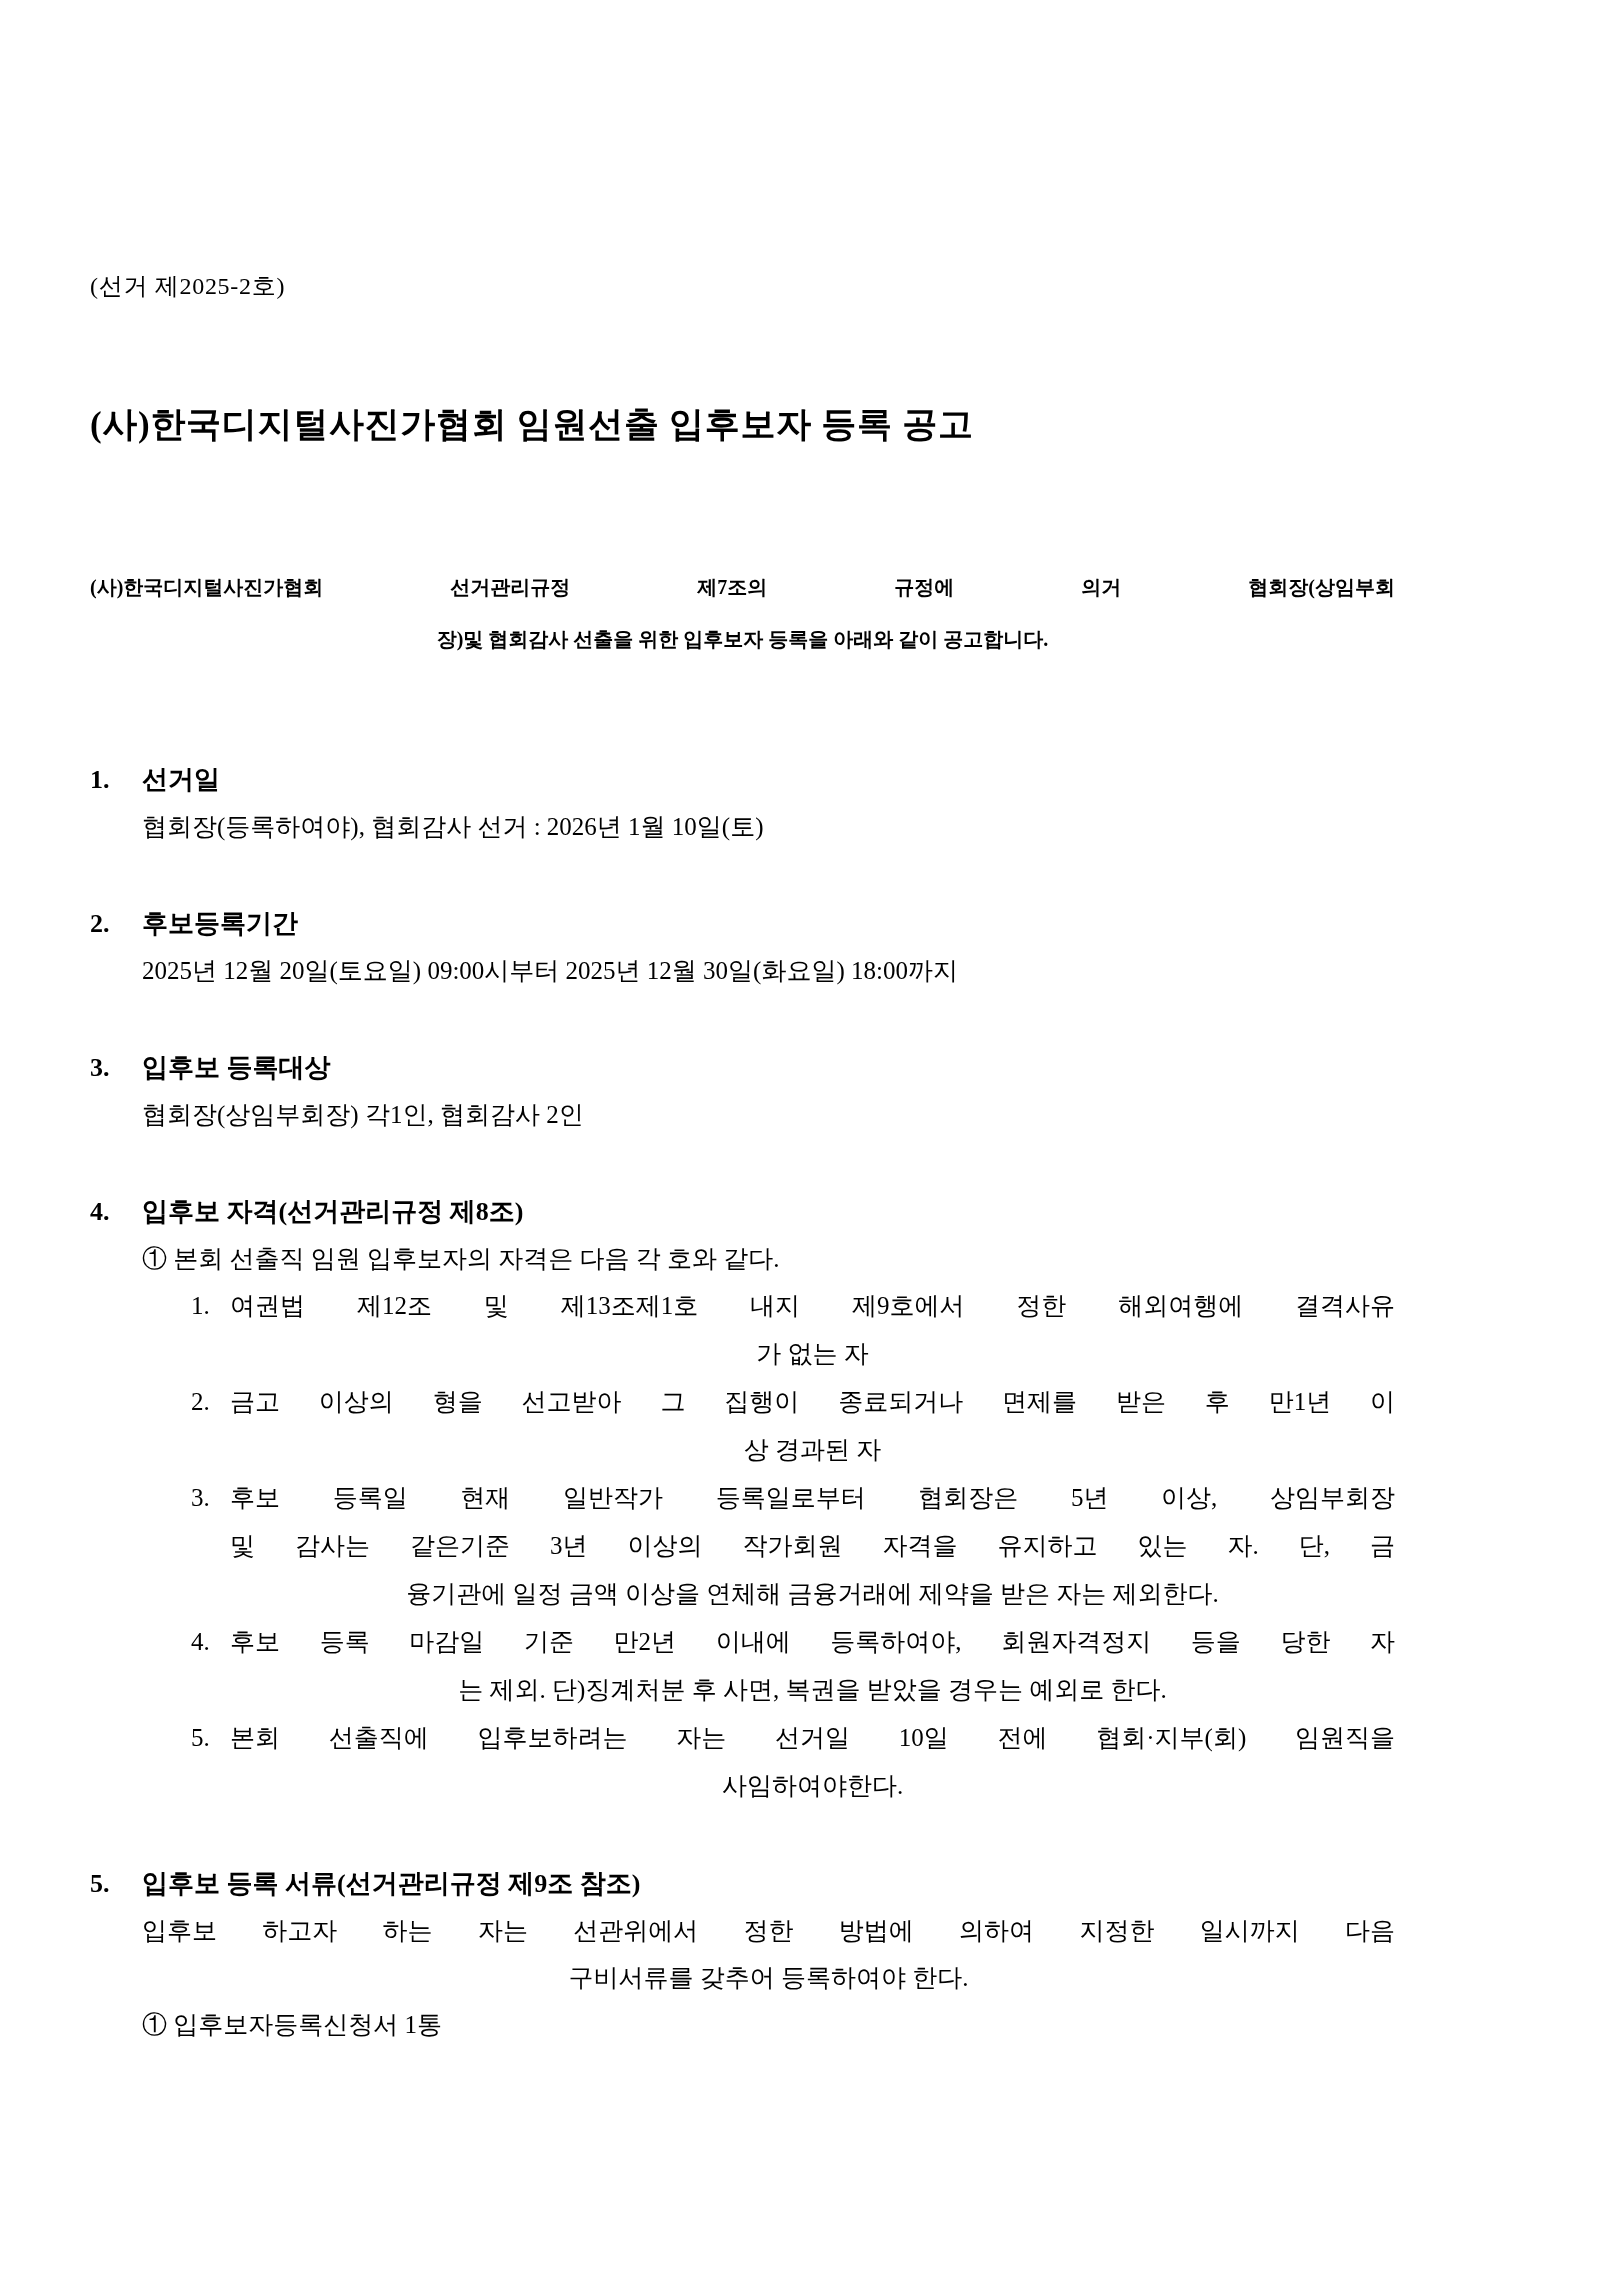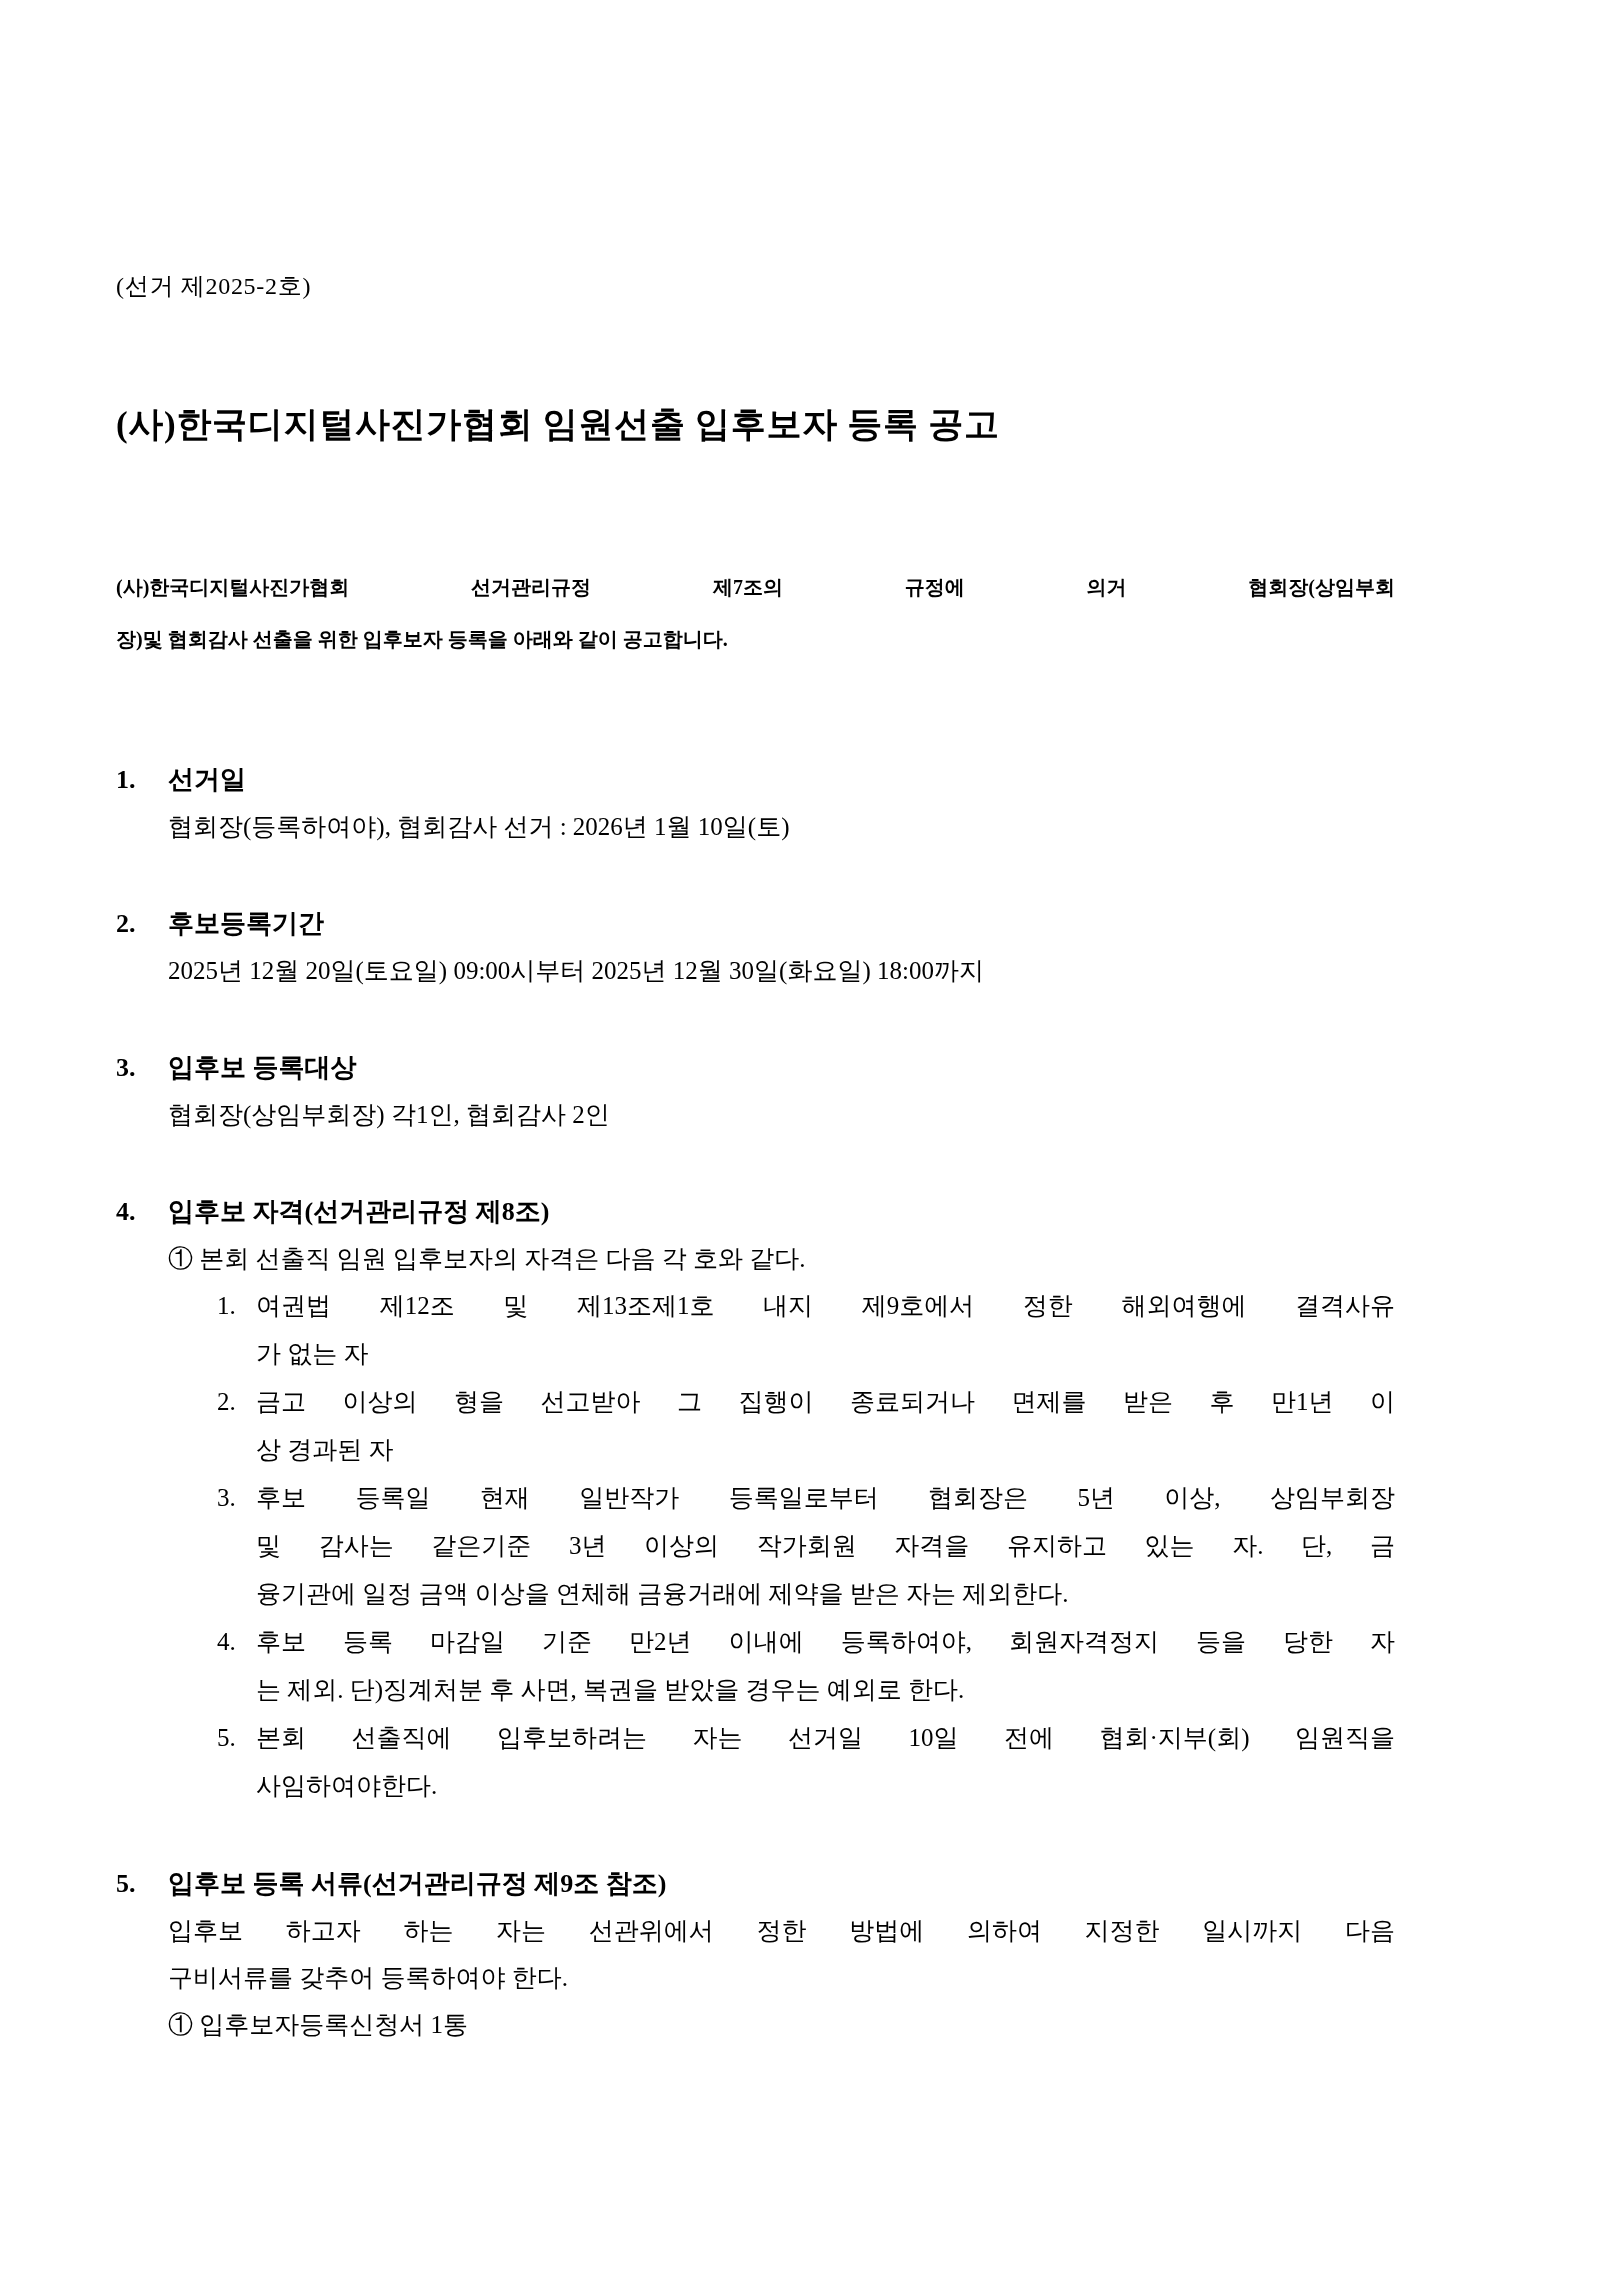--- a/index.html
+++ b/index.html
@@ -6,21 +6,21 @@
     margin: 0;
     padding: 0;
     background: #ffffff;
   }
   .page {
     position: relative;
     width: 1616px;
     height: 2284px;
     background: #ffffff;
     box-sizing: border-box;
-    padding: 271px 221px 0 116px;
+    padding: 271px 221px 0 90px;
     overflow: hidden;
     font-family: "Liberation Serif", "DejaVu Serif", serif;
     color: #000000;
   }
   .doc-number {
     font-size: 24px;
     line-height: 30px;
     letter-spacing: 0.7px;
   }
   .title {
@@ -69,21 +69,21 @@
     margin-left: 101px;
     line-height: 48px;
   }
   .sub-num {
     flex: 0 0 39px;
   }
   .sub-lines {
     flex: 1 1 auto;
   }
   .line {
-    text-align: left;
+    text-align: center;
   }
   .line.jl {
     text-align: justify;
     text-align-last: justify;
   }
 </style>
 </head>
 <body>
 
 <div class="page">

